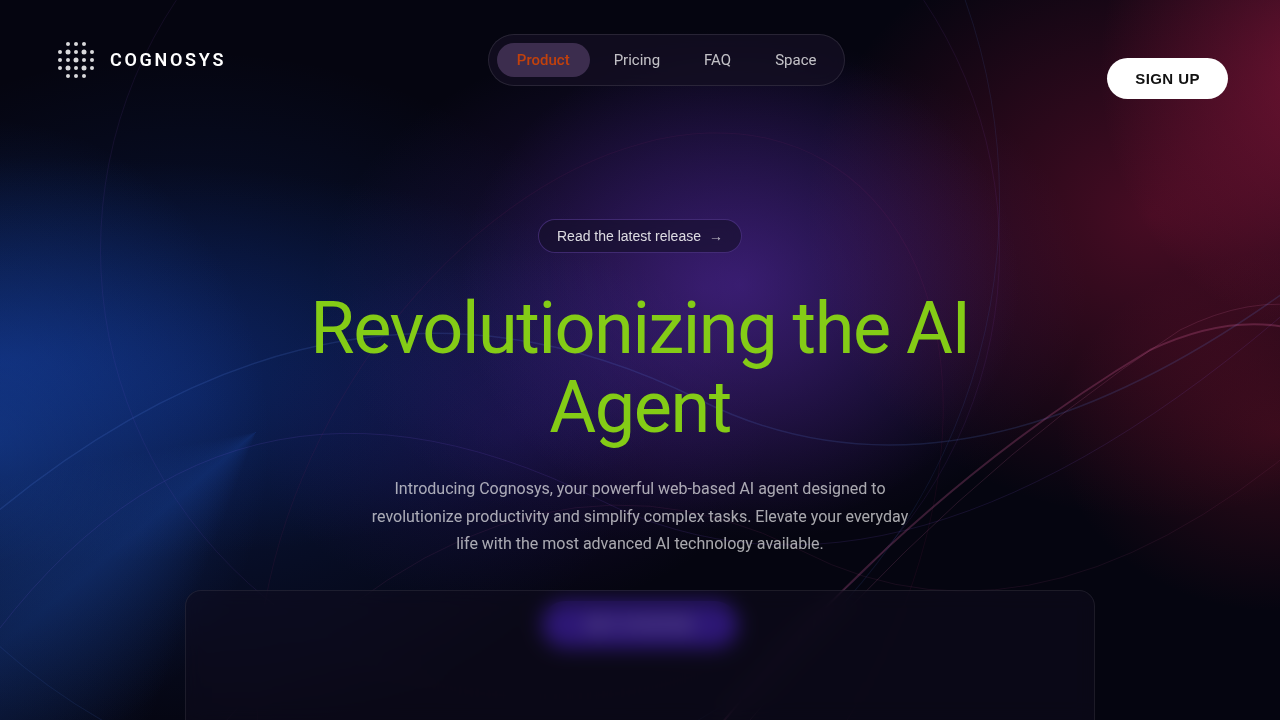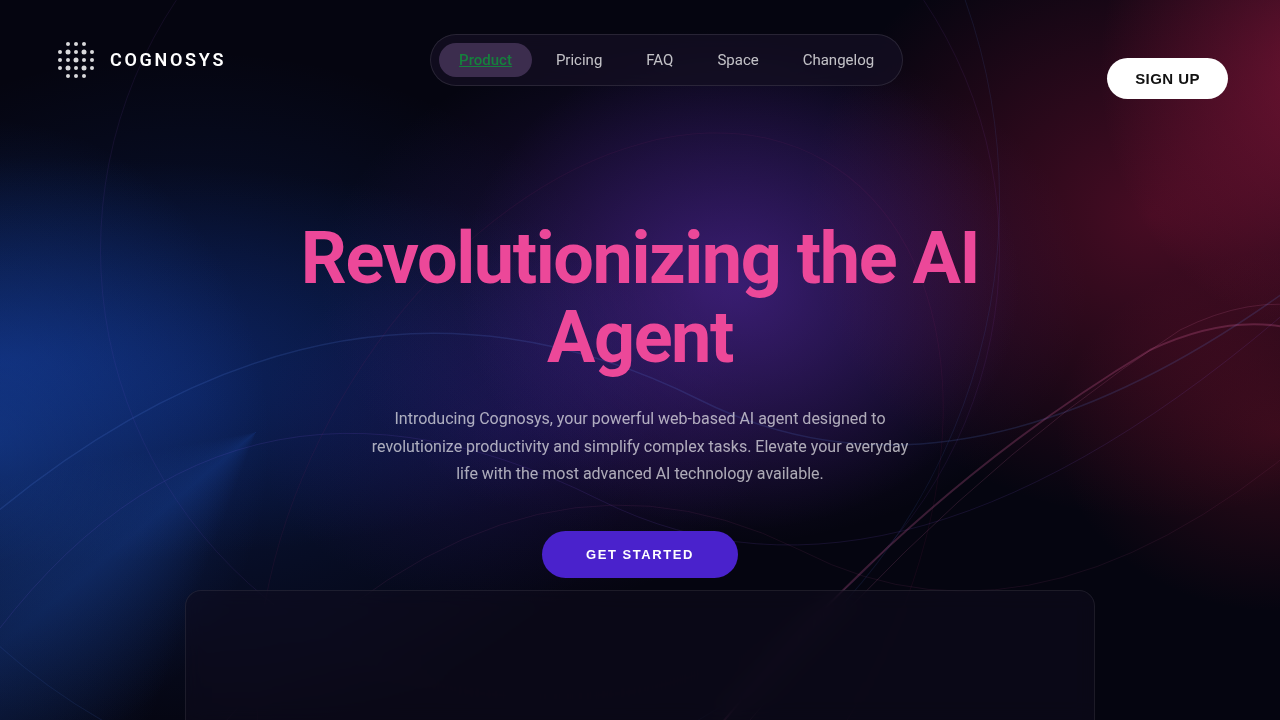--- a/index.html
+++ b/index.html
@@ -147,23 +147,22 @@
       padding: 8px 20px;
       border-radius: 50px;
       font-size: 15px;
       font-weight: 400;
       transition: all 0.2s;
       cursor: pointer;
     }
 
     .nav-item.active {
       background: rgba(80, 60, 100, 0.7);
-      color: #15803d;
+      color: #c2410c;
       font-weight: 500;
-      text-decoration: underline;
     }
 
     .sign-up-btn {
       background: white;
       color: #111;
       border: none;
       padding: 12px 28px;
       border-radius: 50px;
       font-size: 15px;
       font-weight: 600;
@@ -198,22 +197,22 @@
       backdrop-filter: blur(8px);
     }
 
     .release-arrow {
       font-size: 14px;
       color: rgba(255, 255, 255, 0.7);
     }
 
     .hero-title {
       font-size: 72px;
-      font-weight: 700;
-      color: #ec4899;
+      font-weight: 400;
+      color: #84cc16;
       line-height: 1.1;
       max-width: 700px;
       margin-bottom: 28px;
       letter-spacing: -0.02em;
     }
 
     .hero-desc {
       font-size: 16px;
       color: rgba(255, 255, 255, 0.65);
       max-width: 560px;
@@ -326,27 +325,30 @@
       </g>
     </svg>
     <span class="logo-text">COGNOSYS</span>
   </a>
 
   <div class="nav-menu">
     <a class="nav-item active">Product</a>
     <a class="nav-item">Pricing</a>
     <a class="nav-item">FAQ</a>
     <a class="nav-item">Space</a>
-    <a class="nav-item">Changelog</a>
   </div>
 
   <button class="sign-up-btn">SIGN UP</button>
 </nav>
 
 <section class="hero">
+  <button class="release-badge">
+    <span>Read the latest release</span>
+    <span class="release-arrow">→</span>
+  </button>
 
   <h1 class="hero-title">
     <span>Revolutionizing the AI Agent</span><br>
   </h1>
 
   <p class="hero-desc">Introducing Cognosys, your powerful web-based AI agent designed to revolutionize productivity and simplify complex tasks. Elevate your everyday life with the most advanced AI technology available.</p>
 
   <button class="get-started-btn">GET STARTED</button>
 </section>
 

